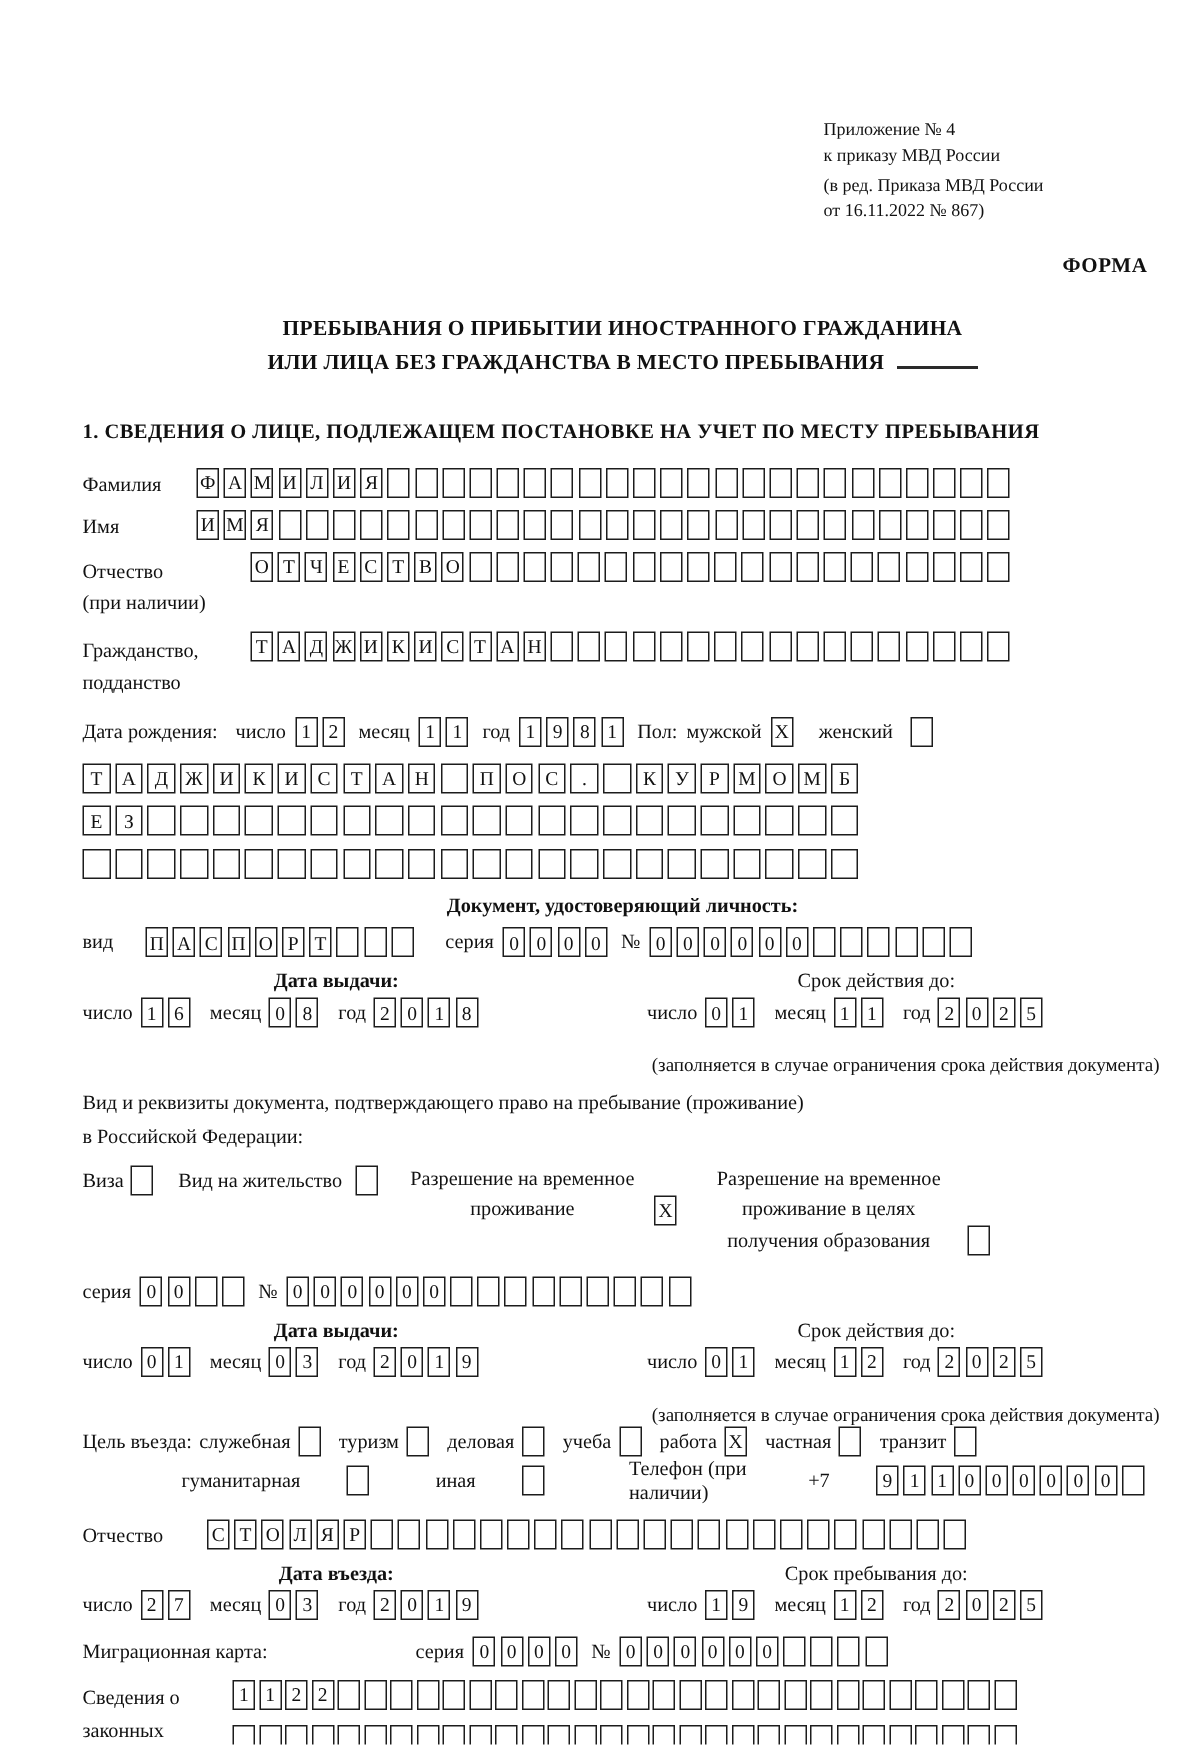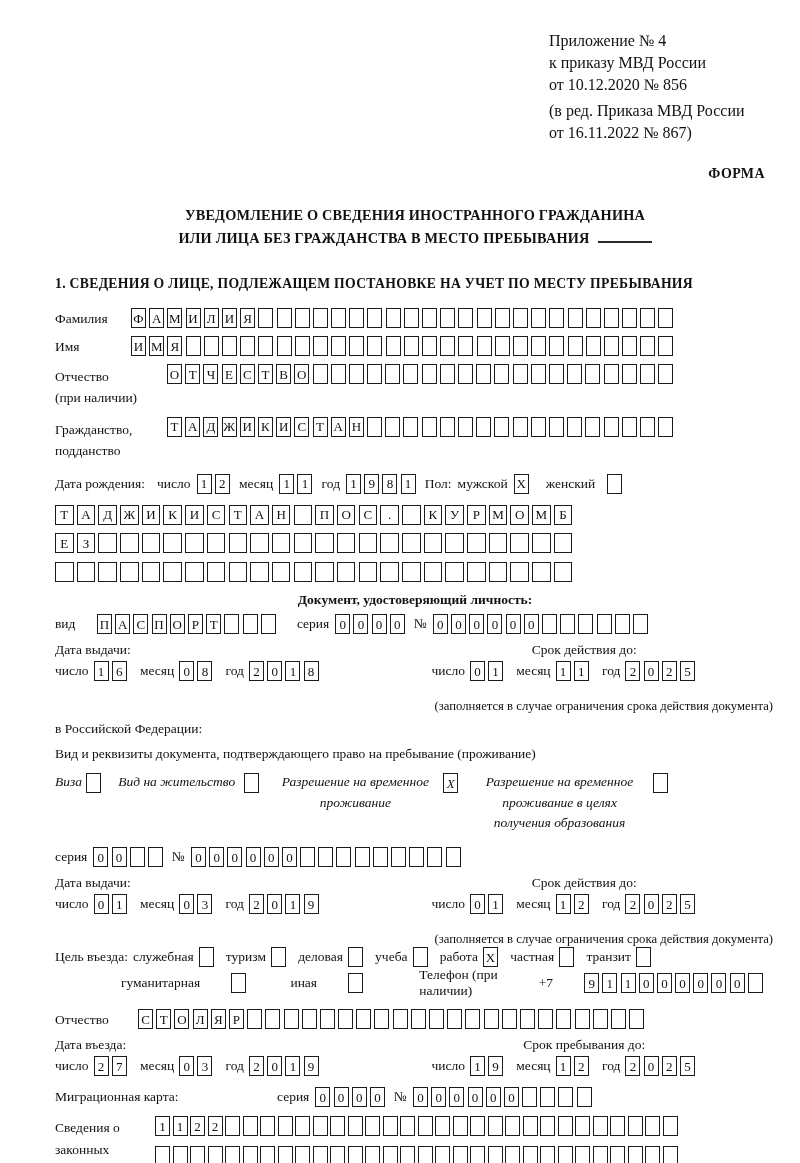--- a/index.html
+++ b/index.html
@@ -5,21 +5,21 @@
   * { box-sizing: border-box; margin: 0; padding: 0; }
   html, body { background: #fff; }
   body {
     width: 800px; height: 1163px; overflow: hidden;
     font-family: "Liberation Serif", "DejaVu Serif", serif;
     font-size: 13.5px; color: #111;
   }
   .page { padding: 30px 25px 0 55px; }
 
   
-  .hdr { width: 218px; margin-left: auto; margin-right: 8px; font-size: 16px; line-height: 1.38; }
+  .hdr { width: 218px; margin-left: auto; margin-right: 8px; font-size: 12px; line-height: 1.38; margin-top: 48px; }
   .hdr .gap { margin-top: 4px; }
   .form-label { text-align: right; padding-right: 10px; font-weight: bold; font-size: 14px; margin-top: 22px; letter-spacing: .4px; }
 
   
   .title { text-align: center; font-weight: bold; font-size: 14.3px; line-height: 1.6; margin-top: 22px; letter-spacing: .2px; }
   .blank-line { display: inline-block; width: 54px; border-bottom: 2px solid #2a2a2a; height: 12px; margin-left: 8px; }
 
   .section-heading { font-weight: bold; font-size: 13.7px; margin-top: 26px; letter-spacing: .3px; }
 
   
@@ -39,34 +39,34 @@
   .stack .cells { margin-bottom: 8.5px; }
 
   .inl { display: flex; align-items: center; flex-wrap: nowrap; }
   .inl > span.t { padding: 0 6px 0 0; }
   .ml6 { margin-left: 6px; } .ml10 { margin-left: 10px; } .ml14 { margin-left: 14px; } .ml18 { margin-left: 18px; }
 
   .center-bold { text-align: center; font-weight: bold; margin-top: 9px; font-size: 13.5px; }
 
   
   .dates-head { display: flex; margin-top: 8px; }
-  .dates-head .dh-left { width: 47%; text-align: left; }
+  .dates-head .dh-left { width: 47%; text-align: center; font-weight: bold; }
   .dates-head .dh-right { flex: 1; text-align: center; }
   .dates-row { display: flex; margin-top: 3px; }
   .dg { display: flex; align-items: center; }
   .dg1 { width: 47%; }
   .dg2 { flex: 1; padding-left: 38px; }
   .dg .t { padding-right: 5px; }
   .dg .cells { margin-right: 10px; }
   .note { font-size: 12.7px; margin-top: 18px; }
   .note.right { text-align: right; padding-right: 2px; }
 
   
   .opts { display: flex; align-items: flex-start; margin-top: 10px; }
-  .opt { display: flex; align-items: flex-start; font-style: italic; }
+  .opt { display: flex; align-items: flex-end; }
   .opt .olabel { text-align: center; line-height: 1.5; }
   .opt .cells { margin-left: 9px; margin-top: 1px; }
   .opt + .opt { margin-left: 14px; }
   .olabel.c150 { width: 158px; } .olabel.c170 { width: 168px; }
 
   
   .purpose { display: flex; align-items: center; margin-top: 0; }
   .purpose .t { padding-right: 5px; }
   .purpose .cells { margin-right: 9px; }
   .indent65 { padding-left: 66px; gap: 26px; }
@@ -79,28 +79,27 @@
   .rep .cells { margin-bottom: 10px; }
 </style>
 </head>
 <body>
 
 <div class="page">
 
   <div class="hdr">
     <div>Приложение № 4</div>
     <div>к приказу МВД России</div>
-    <div>от 10.12.2020 № 856</div>
     <div class="gap">(в ред. Приказа МВД России</div>
     <div>от 16.11.2022 № 867)</div>
   </div>
   <div class="form-label">ФОРМА</div>
 
   <div class="title">
-    <div>УВЕДОМЛЕНИЕ О СВЕДЕНИЯ ИНОСТРАННОГО ГРАЖДАНИНА</div>
+    <div>ПРЕБЫВАНИЯ О ПРИБЫТИИ ИНОСТРАННОГО ГРАЖДАНИНА</div>
     <div><span>ИЛИ ЛИЦА БЕЗ ГРАЖДАНСТВА В МЕСТО ПРЕБЫВАНИЯ</span><span class="blank-line"></span></div>
   </div>
 
   <div class="section-heading">1. СВЕДЕНИЯ О ЛИЦЕ, ПОДЛЕЖАЩЕМ ПОСТАНОВКЕ НА УЧЕТ ПО МЕСТУ ПРЕБЫВАНИЯ</div>
 
   <div class="row" style="margin-top:16px">
     <span class="lbl w76">Фамилия</span>
     <span class="cells">
         <span class="box">Ф</span>
         <span class="box">А</span>
@@ -437,22 +436,22 @@
       <span class="cells">
           <span class="box">2</span>
           <span class="box">0</span>
           <span class="box">2</span>
           <span class="box">5</span>
         </span>
     </div>
   </div>
   <div class="note right">(заполняется в случае ограничения срока действия документа)</div>
 
+  <div style="margin-top:9px">Вид и реквизиты документа, подтверждающего право на пребывание (проживание)</div>
   <div style="margin-top:7px">в Российской Федерации:</div>
-  <div style="margin-top:9px">Вид и реквизиты документа, подтверждающего право на пребывание (проживание)</div>
 
   <div class="opts">
     <div class="opt">
       <span class="olabel">Виза</span>
       <span class="cells" style="margin-left:4px">
           <span class="box"></span>
         </span>
     </div>
     <div class="opt">
       <span class="olabel">Вид на жительство</span>

